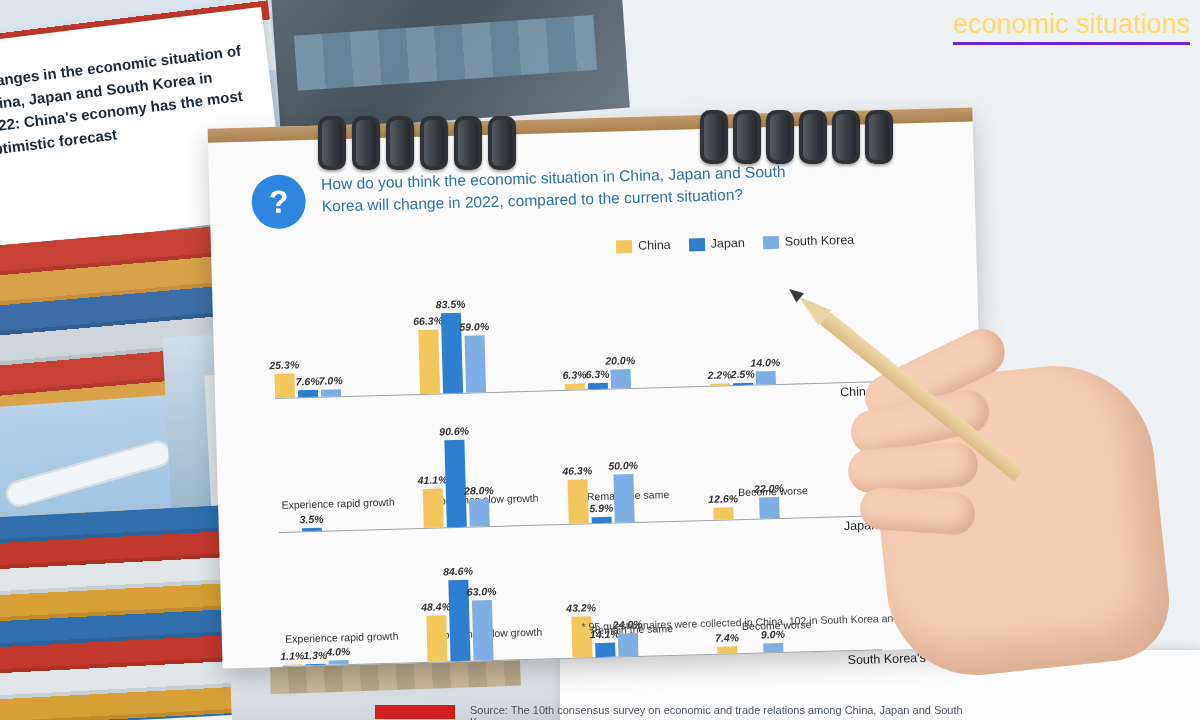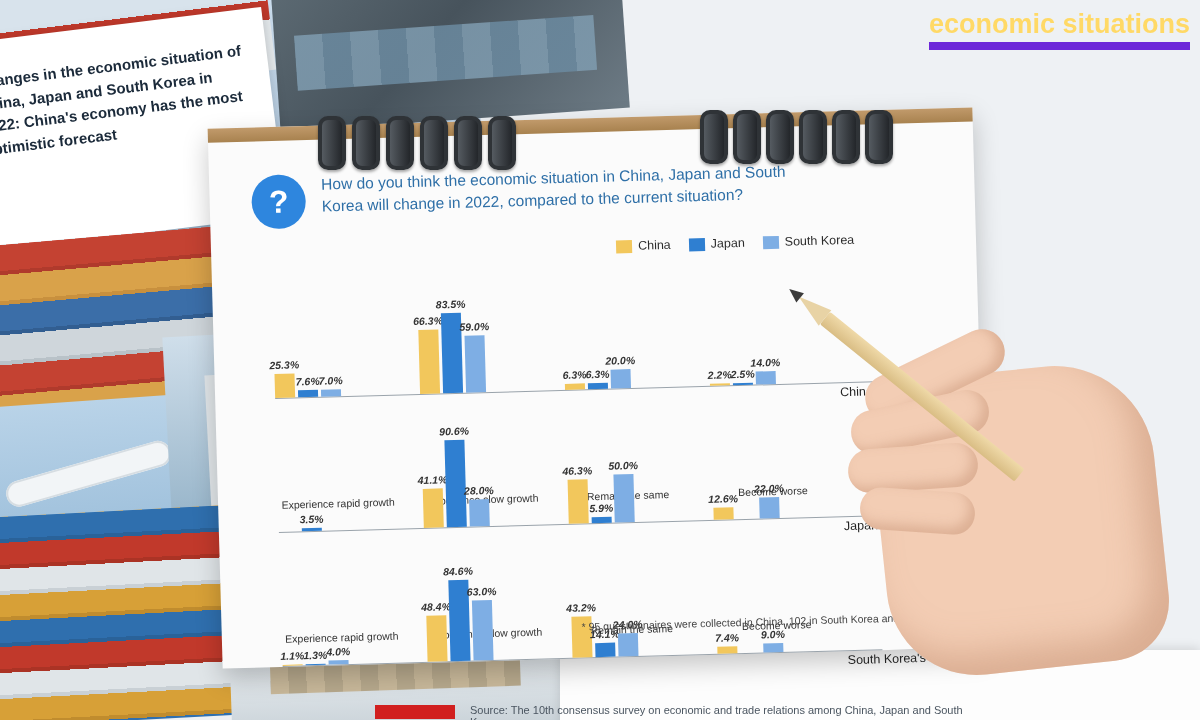--- a/index.html
+++ b/index.html
@@ -94,22 +94,22 @@
 
   
   #headline{
     position:absolute;right:10px;top:6px;width:640px;text-align:right;
     line-height:1.22;
   }
   #headline .l1,#headline .l2{
     color:#1a5fb4;font-size:21px;font-weight:bold;letter-spacing:.2px;
   }
   #headline .l3{
-    display:inline-block;margin-top:2px;color:#ffd966;font-size:27px;font-weight:bold;
-    border-bottom:8px solid #6d28d9;padding-bottom:1px;
+    display:inline-block;margin-top:2px;color:#ffd966;font-size:27px;font-weight:normal;
+    border-bottom:3px solid #6d28d9;padding-bottom:1px;
   }
 
   
   #notebook{
     position:absolute;left:215px;top:118px;width:765px;height:540px;
     background:#fbfbfb;
     transform:rotate(-1.6deg);
     box-shadow:0 10px 26px rgba(0,0,0,.22);
   }
   #notebook .top-strip{

